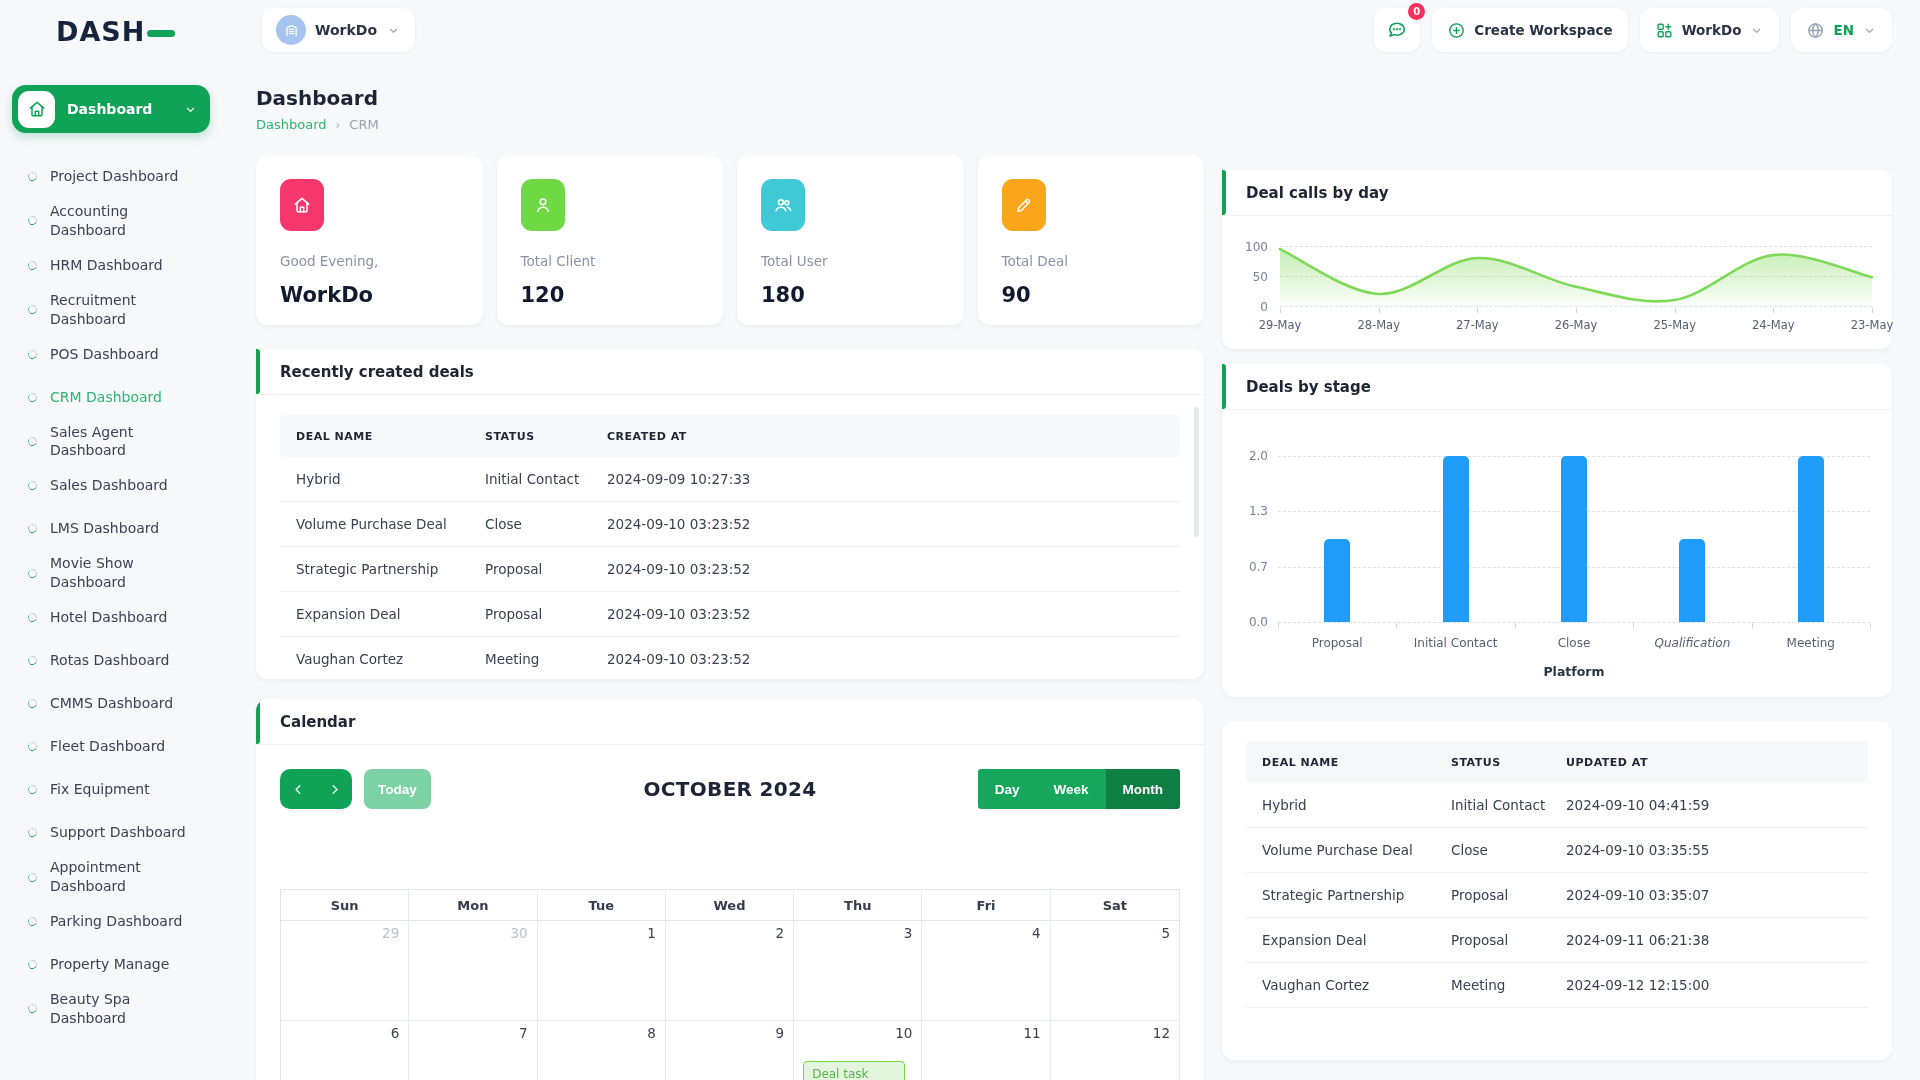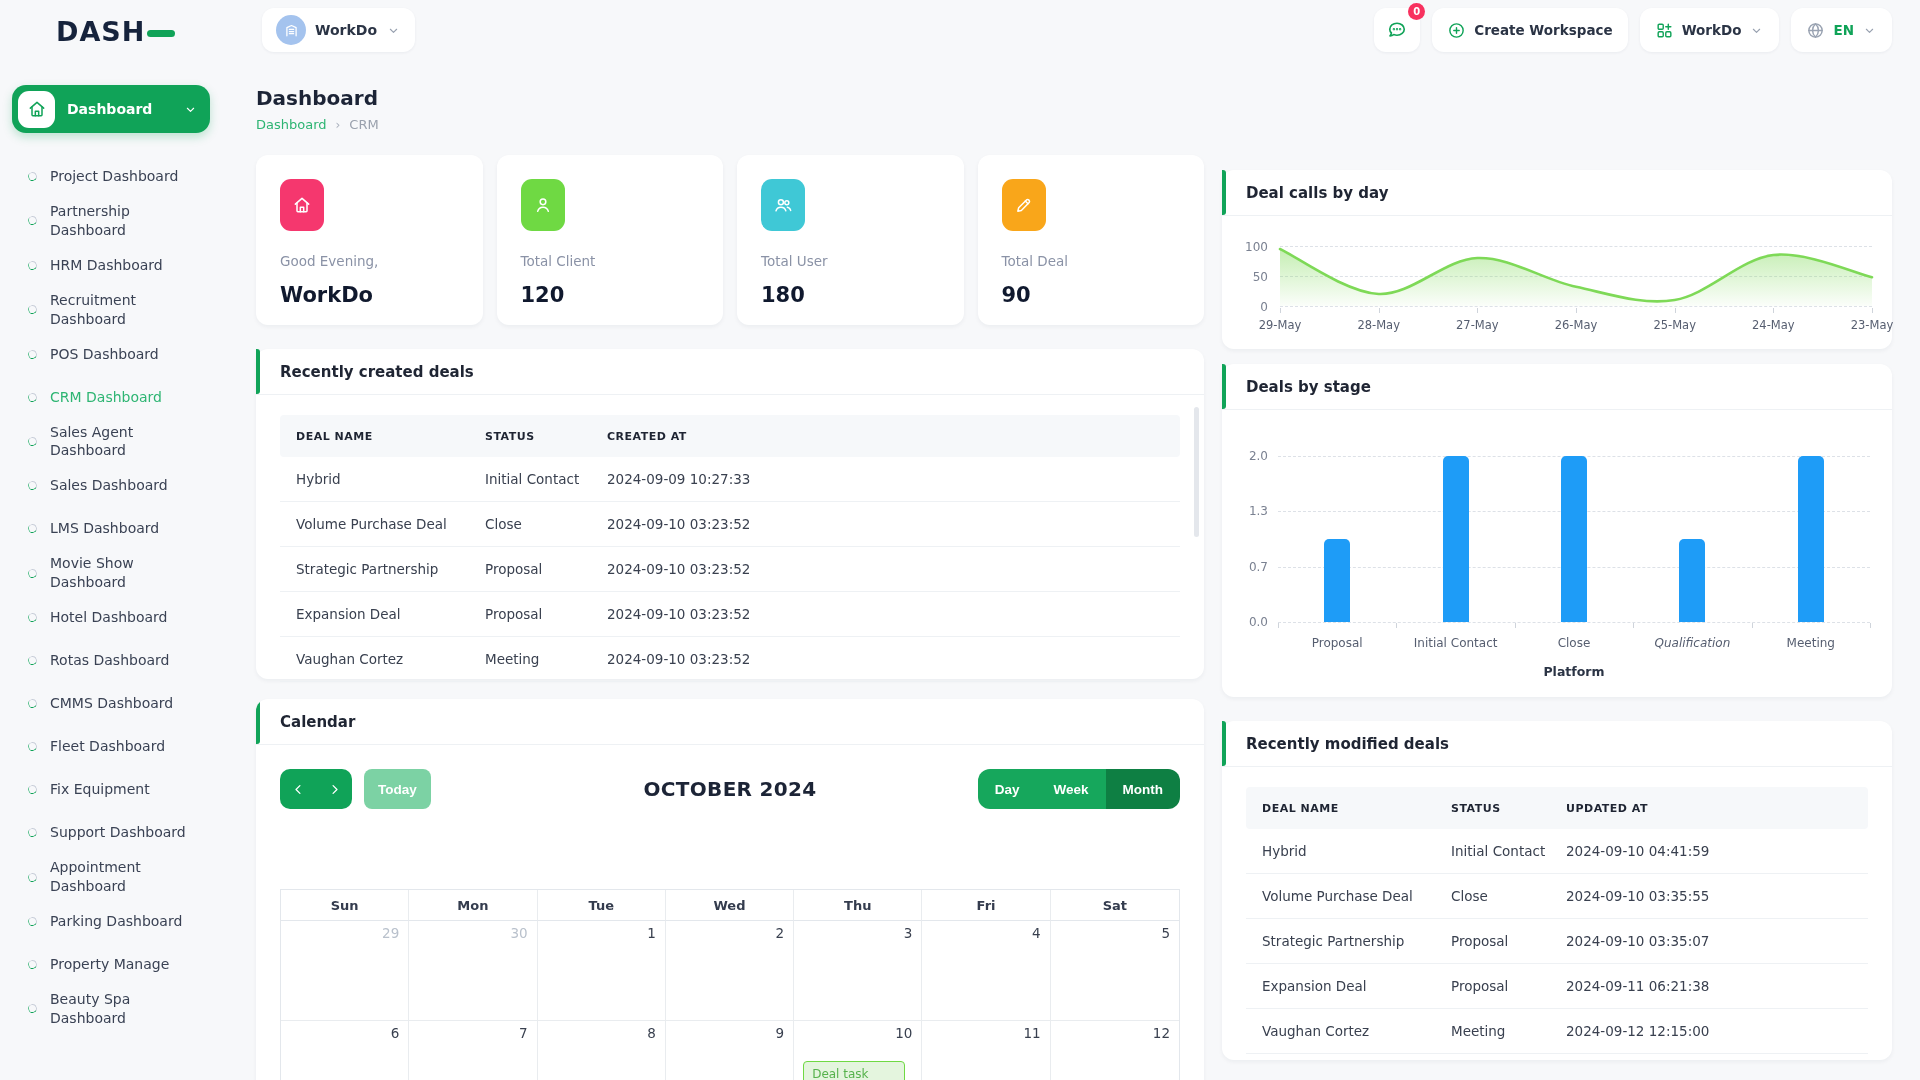--- a/index.html
+++ b/index.html
@@ -89,21 +89,21 @@
   .bar-cat { position:absolute; transform:translateX(-50%); font-size:12px; color:#565e70; white-space:nowrap; }
   .bar-xlabel { position:absolute; left:56px; right:22px; text-align:center; font-size:12.5px; font-weight:700; color:#2b3445; }
 
   
   .cal-toolbar { position:absolute; left:24px; right:24px; top:70px; height:40px; display:flex; align-items:center; }
   .nav-group { display:flex; border-radius:10px; overflow:hidden; }
   .nav-btn { width:36px; height:40px; background:#10A358; color:#fff; display:flex; align-items:center; justify-content:center; cursor:pointer; }
   .today-btn { margin-left:12px; height:40px; background:#7cd2a4; color:#fff; font-size:13.5px; font-weight:600;
     border:none; border-radius:8px; padding:0 14px; cursor:pointer; }
   .cal-title { position:absolute; left:0; right:0; text-align:center; font-size:20px; font-weight:800; color:#1c2436; letter-spacing:.3px; }
-  .view-group { margin-left:auto; display:flex; border-radius:12px; overflow:hidden; z-index:2; }
+  .view-group { margin-left:auto; display:flex; border-radius:3px; overflow:hidden; z-index:2; }
   .view-btn { height:40px; padding:0 17px; background:#16a75c; color:#fff; font-size:13.5px; font-weight:600;
     border:none; cursor:pointer; }
   .view-btn.active { background:#0e7f43; }
   .cal-grid { position:absolute; left:24px; right:24px; top:190px; border:1px solid #e3e7ec; }
   .cal-weekdays { display:grid; grid-template-columns:repeat(7,1fr); }
   .cal-weekdays div { height:31px; display:flex; align-items:center; justify-content:center;
     font-size:13px; font-weight:700; color:#343c4e; border-right:1px solid #e9ecef; border-bottom:1px solid #e3e7ec; }
   .cal-weekdays div:last-child { border-right:none; }
   .cal-week { display:grid; grid-template-columns:repeat(7,1fr); }
   .cal-day { height:100px; border-right:1px solid #e9ecef; border-bottom:1px solid #e9ecef; padding:4px 9px; cursor:pointer; }
@@ -207,21 +207,21 @@
         </svg>
       </span>
   </div>
   <div class="side-list" id="side-list">
       <div class="side-item">
         <span class="side-dot"></span>
                    <span class="t">Project Dashboard</span>
       </div>
       <div class="side-item">
         <span class="side-dot"></span>
-                   <span class="t">Partnership Dashboard</span>
+                   <span class="t">Accounting Dashboard</span>
       </div>
       <div class="side-item">
         <span class="side-dot"></span>
                    <span class="t">HRM Dashboard</span>
       </div>
       <div class="side-item">
         <span class="side-dot"></span>
                    <span class="t">Recruitment Dashboard</span>
       </div>
       <div class="side-item">
@@ -533,21 +533,20 @@
       <div class="xtick" style="left: 174.4px; top: 213px;"></div>
       <div class="xtick" style="left: 292.8px; top: 213px;"></div>
       <div class="xtick" style="left: 411.2px; top: 213px;"></div>
       <div class="xtick" style="left: 529.6px; top: 213px;"></div>
       <div class="xtick" style="left: 648px; top: 213px;"></div>
       <div class="bar-xlabel" style="top: 254px;">Platform</div>
     </div>
 </div>
 
 <div class="card" style="left:1222px; top:721px; width:670px; height:339px;">
-  <div class="card-hd">Recently modified deals</div>
   <div class="tbl" id="modified-tbl">
       <div class="tbl-head grid-modified">
         <div>DEAL NAME</div>
         <div>STATUS</div>
         <div>UPDATED AT</div>
       </div>
       <div class="tbl-row grid-modified">
         <div>Hybrid</div>
         <div>Initial Contact</div>
         <div>2024-09-10 04:41:59</div>

